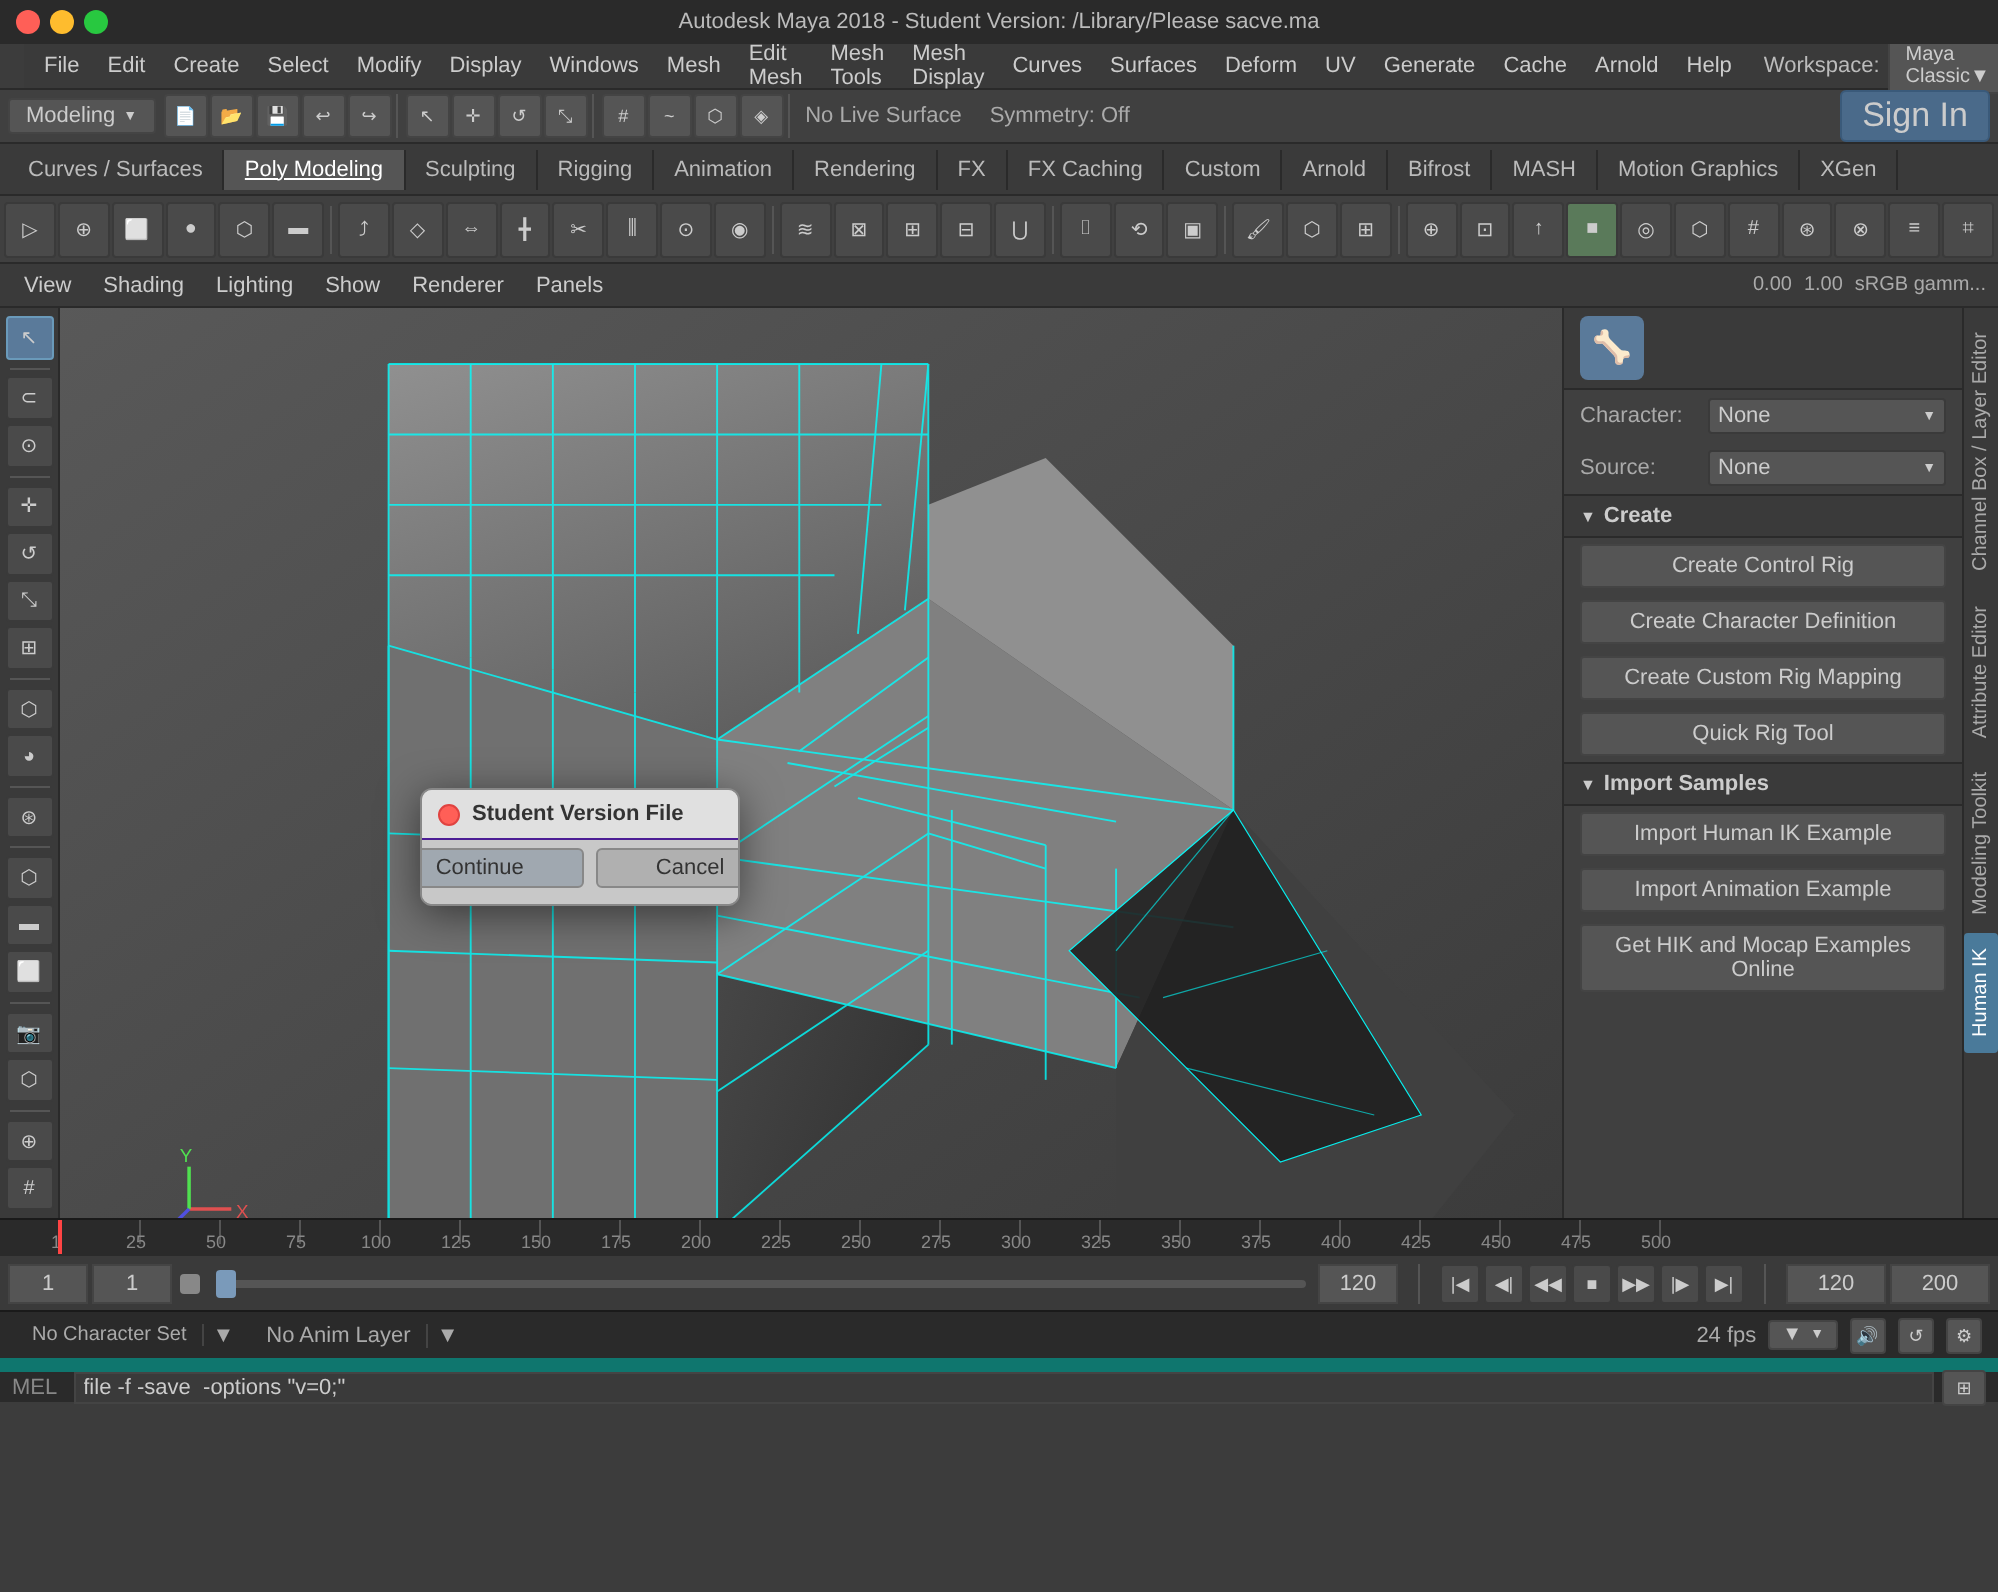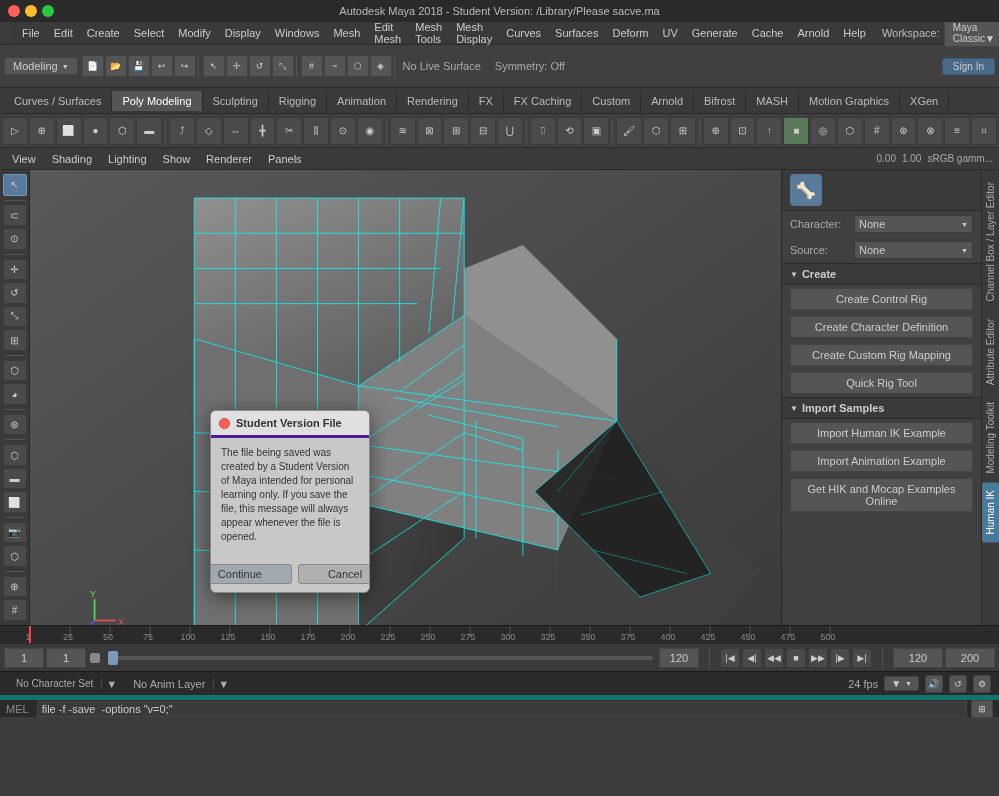--- a/index.html
+++ b/index.html
@@ -11,30 +11,30 @@
     .tl { width: 12px; height: 12px; border-radius: 50%; }
     .tl-red { background: #ff5f57; }
     .tl-yellow { background: #febc2e; }
     .tl-green { background: #28c840; }
 
     
     #menu-bar { width: 100%; height: 22px; background: #3a3a3a; display: flex; align-items: center; padding: 0 4px; gap: 2px; margin-left: 12px; }
     .menu-item { padding: 2px 6px; font-size: 11px; color: #ccc; cursor: pointer; border-radius: 3px; }
 
     
-    #toolbar1 { width: 100%; height: 44px; background: #404040; display: flex; align-items: center; padding: 0 4px; gap: 2px; border-top: 1px solid #2a2a2a; border-bottom: 1px solid #2a2a2a; }
+    #toolbar1 { width: 100%; height: 28px; background: #404040; display: flex; align-items: center; padding: 0 4px; gap: 2px; border-top: 1px solid #2a2a2a; border-bottom: 1px solid #2a2a2a; }
     .toolbar-group { display: flex; align-items: center; gap: 1px; padding: 0 2px; border-right: 1px solid #555; }
     .tb-btn { width: 22px; height: 22px; background: #555; border: 1px solid #444; border-radius: 2px; display: flex; align-items: center; justify-content: center; cursor: pointer; font-size: 9px; color: #ccc; }
     .dropdown-btn { padding: 2px 8px; background: #555; border: 1px solid #444; border-radius: 2px; font-size: 11px; color: #ccc; cursor: pointer; display: flex; align-items: center; gap: 4px; }
     .dropdown-btn::after { content: '▼'; font-size: 7px; }
 
     
     #tab-bar { width: 100%; height: 26px; background: #3a3a3a; display: flex; align-items: center; padding: 0 4px; gap: 0; border-bottom: 1px solid #2a2a2a; }
     .tab { padding: 4px 10px; font-size: 11px; color: #bbb; cursor: pointer; border-right: 1px solid #2a2a2a; }
-    .tab.active { background: #555; color: #fff; }
+    .tab.active { background: #555; color: #fff; text-decoration: underline; }
 
     
     #icon-toolbar { width: 100%; height: 34px; background: #404040; display: flex; align-items: center; padding: 0 2px; gap: 1px; border-bottom: 1px solid #2a2a2a; overflow: hidden; }
     .icon-btn { width: 28px; height: 28px; background: #4a4a4a; border: 1px solid #3a3a3a; border-radius: 2px; display: flex; align-items: center; justify-content: center; cursor: pointer; font-size: 10px; color: #ccc; }
     .icon-separator { width: 1px; height: 24px; background: #555; margin: 0 2px; }
 
     
     #viewport-options { height: 22px; background: #3a3a3a; display: flex; align-items: center; padding: 0 6px; gap: 4px; font-size: 11px; border-bottom: 1px solid #2a2a2a; }
     .vopt { padding: 1px 6px; color: #ccc; cursor: pointer; }
 
@@ -84,43 +84,43 @@
     .range-slider { flex: 1; height: 4px; background: #555; border-radius: 2px; position: relative; }
     .range-thumb { width: 10px; height: 14px; background: #7a9aba; border-radius: 2px; position: absolute; top: -5px; }
     .pb-btn { width: 20px; height: 20px; background: #4a4a4a; border: 1px solid #3a3a3a; border-radius: 2px; display: flex; align-items: center; justify-content: center; cursor: pointer; font-size: 9px; color: #ccc; }
 
     
     #status-bar { height: 24px; background: #2a2a2a; display: flex; align-items: center; padding: 0 8px; gap: 4px; border-top: 1px solid #1a1a1a; font-size: 11px; color: #aaa; }
     .status-section { padding: 0 8px; border-right: 1px solid #444; }
     .status-section:last-child { border-right: none; }
 
     
-    #command-line { height: 22px; background: #2a2a2a; display: flex; align-items: center; padding: 0 6px; border-top: 5px solid #0f766e; }
+    #command-line { height: 22px; background: #2a2a2a; display: flex; align-items: center; padding: 0 6px; border-top: 7px solid #0f766e; }
     .cmd-label { color: #888; font-size: 11px; margin-right: 8px; }
     .cmd-input { flex: 1; background: #3a3a3a; border: 1px solid #444; color: #ccc; font-size: 11px; padding: 1px 4px; }
     #modal { width: 160px; background: #d0d0d0; border: 1px solid #888; border-radius: 6px; overflow: hidden; box-shadow: 0 4px 20px rgba(0,0,0,0.5); position: absolute; left: 180px; top: 240px; }
-    #modal-titlebar { background: #e0e0e0; padding: 6px 8px; display: flex; align-items: flex-end; gap: 6px; border-bottom: 3px solid #4c1d95; }
+    #modal-titlebar { background: #e0e0e0; padding: 6px 8px; display: flex; align-items: flex-end; gap: 6px; border-bottom: 1px solid #4c1d95; }
     #modal-traffic { display: flex; gap: 4px; }
     .modal-tl { width: 11px; height: 11px; border-radius: 50%; }
     .modal-tl-red { background: #ff5f57; border: 1px solid #e04340; }
     .modal-title { font-size: 11px; color: #333; font-weight: bold; }
     #modal-body { padding: 8px 10px; background: #c8c8c8; }
     #modal-body p { font-size: 10px; color: #333; line-height: 1.4; margin-bottom: 8px; }
     #modal-buttons { display: flex; gap: 6px; justify-content: center; padding: 4px 8px 8px; background: #c8c8c8; }
     .modal-btn { padding: 3px 29px; background: #b0b0b0; border: 1px solid #888; border-radius: 3px; font-size: 11px; color: #333; cursor: pointer; }
     .modal-btn.primary { background: #a0a8b0; }
 
     
     #viewport-svg { position: absolute; top: 0; left: 0; width: 100%; height: 100%; }
 
     
     .workspace-selector { margin-left: auto; display: flex; align-items: center; gap: 4px; padding: 0 8px; }
 
     
-    .signin-btn { padding: 2px 10px; background: #4a6a8a; border: 1px solid #3a5a7a; border-radius: 3px; color: #ccc; font-size: 10px; cursor: pointer; }
+    .signin-btn { padding: 2px 10px; background: #4a6a8a; border: 1px solid #3a5a7a; border-radius: 3px; color: #ccc; font-size: 17px; cursor: pointer; }
   </style>
 </head>
 <body>
 
 <div id="title-bar">
   <div class="traffic-lights">
     <div class="tl tl-red"></div>
     <div class="tl tl-yellow"></div>
     <div class="tl tl-green"></div>
   </div>
@@ -394,23 +394,20 @@
 
       <text x="300" y="450" fill="#888888" font-size="11" font-family="Arial" text-anchor="middle">persp</text>
     </svg>
 
     <div id="modal">
       <div id="modal-titlebar">
         <div id="modal-traffic">
           <div class="modal-tl modal-tl-red"></div>
         </div>
         <span class="modal-title">Student Version File</span>
-      </div>
-      <div id="modal-body">
-        <p>The file being saved was created by a Student Version of Maya intended for personal learning only. If you save the file, this message will always appear whenever the file is opened.</p>
       </div>
       <div id="modal-buttons">
         <button class="modal-btn primary">Continue</button>
         <button class="modal-btn">Cancel</button>
       </div>
     </div>
   </div>
 
   <div id="right-panel">
 

